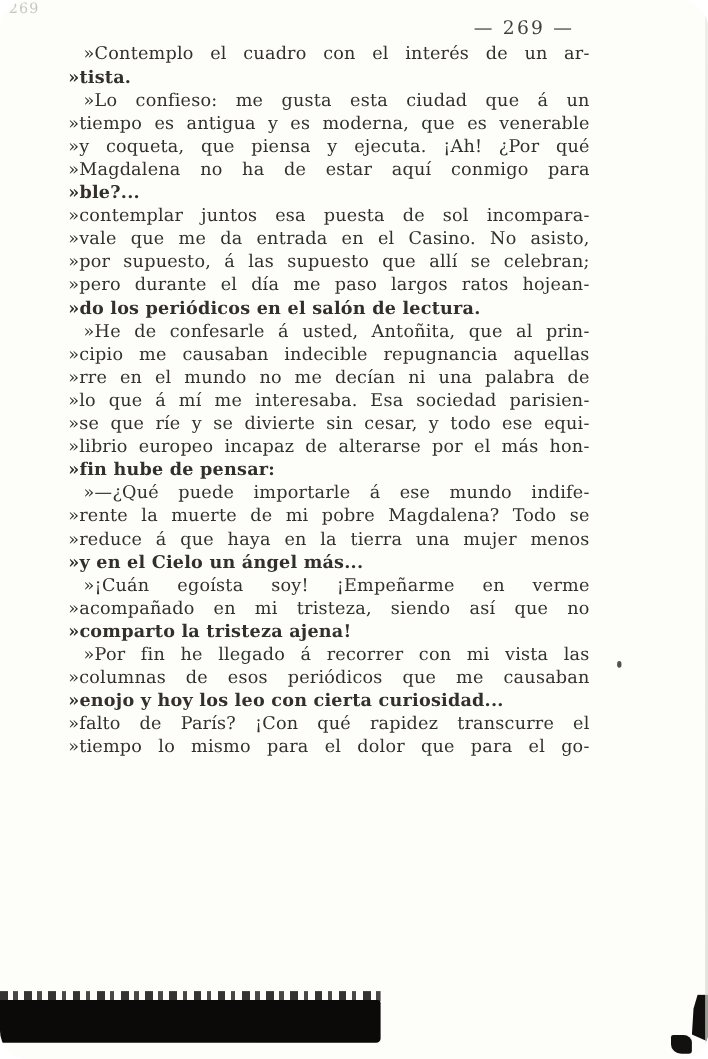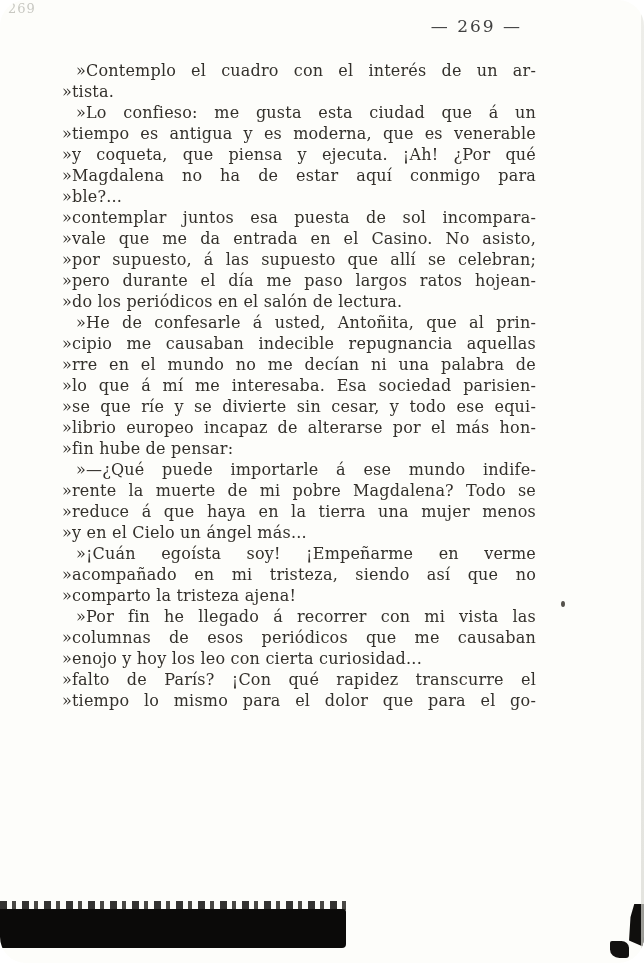--- a/index.html
+++ b/index.html
@@ -26,34 +26,34 @@
     top: 16px;
     left: 62px;
     width: 460px;
     text-align: right;
     font-size: 17px;
     letter-spacing: 2px;
     color: #404040;
   }
   .text-block {
     position: absolute;
-    top: 60px;
+    top: 38px;
     left: 62px;
     width: 474px;
     font-size: 16px;
     line-height: 21px;
     letter-spacing: 0.2px;
   }
   .line {
     text-align: justify;
     text-align-last: justify;
     white-space: normal;
   }
   .line.indent { text-indent: 14px; }
-  .line.par-end { text-align: left; text-align-last: left; }
+  .line.par-end { text-align: left; text-align-last: left; font-weight: bold; }
   
   .smudge-ragged-top {
     position: absolute;
     left: 0; top: 901px;
     width: 346px; height: 9px;
     background: repeating-linear-gradient(90deg,
       #11100e 0 7px, transparent 7px 12px,
       #2a2824 12px 16px, transparent 16px 22px);
     opacity: 0.85;
   }

